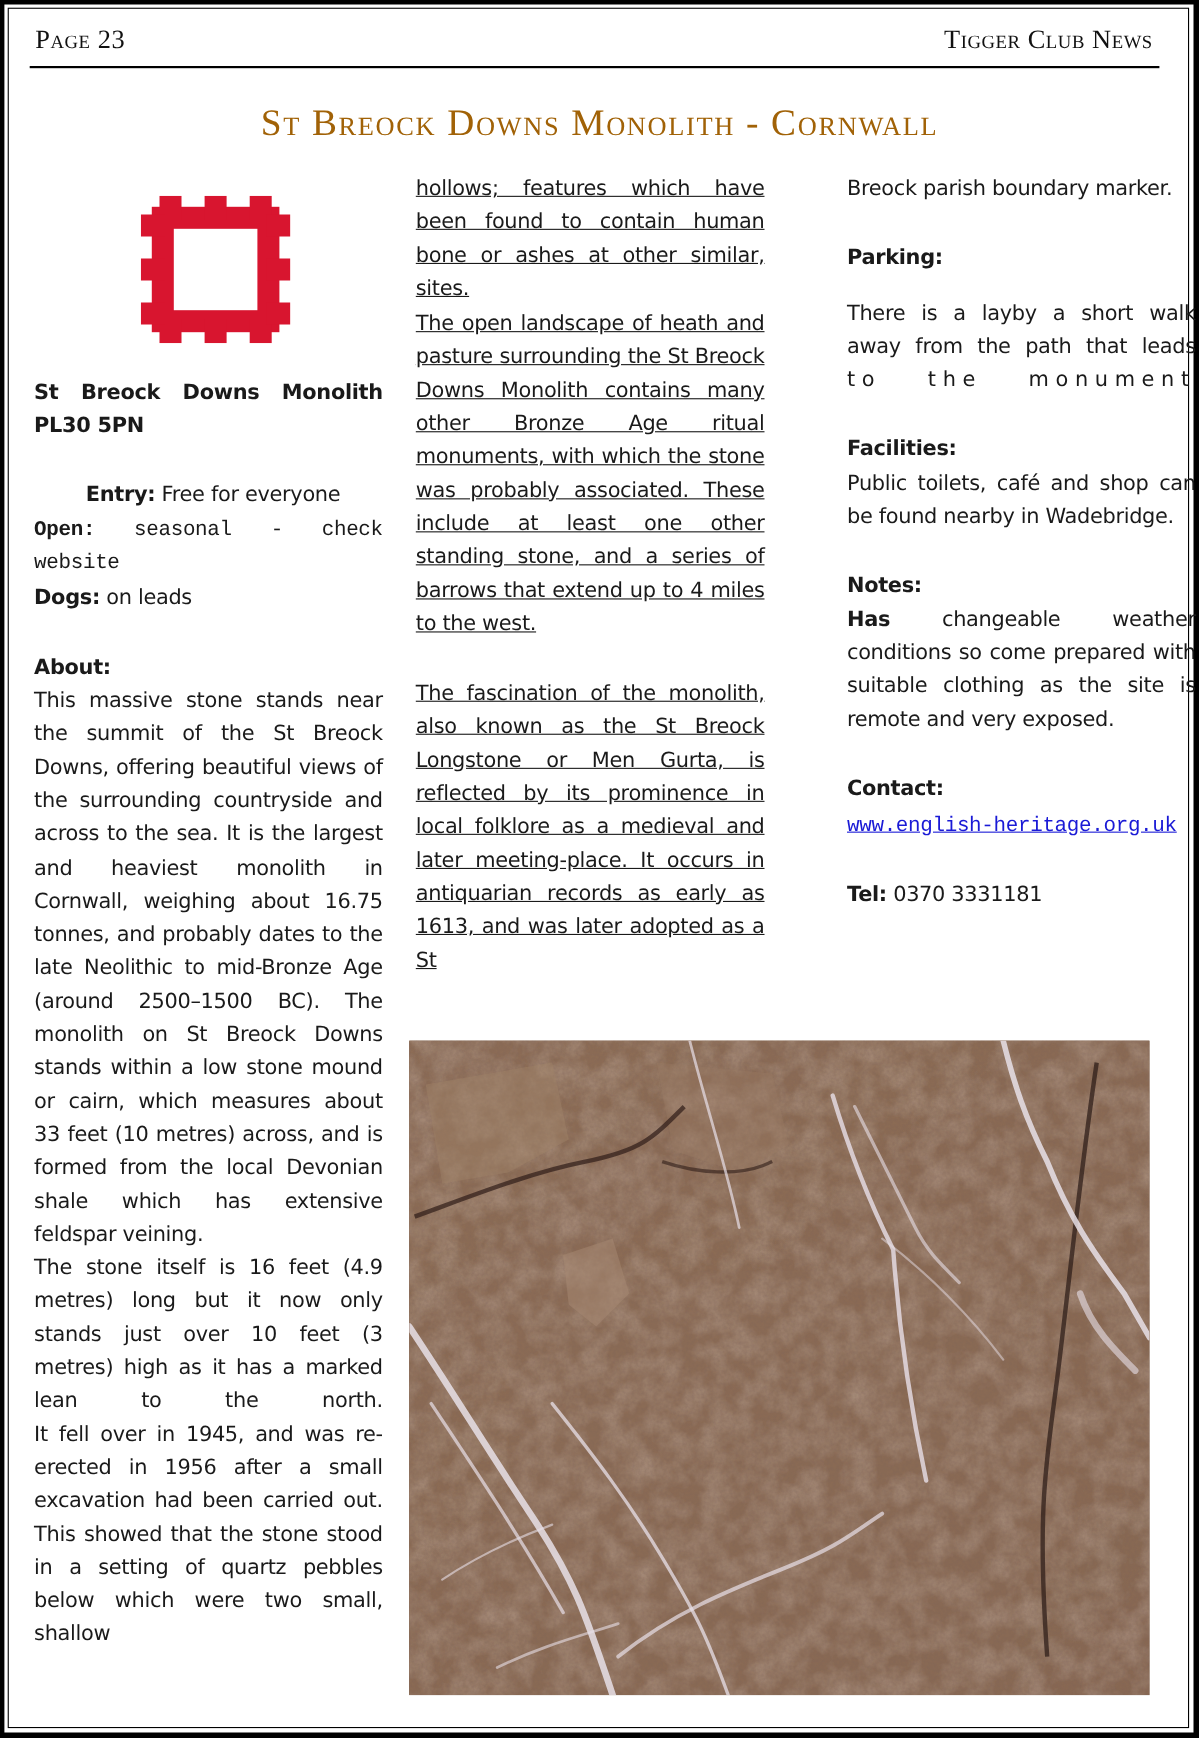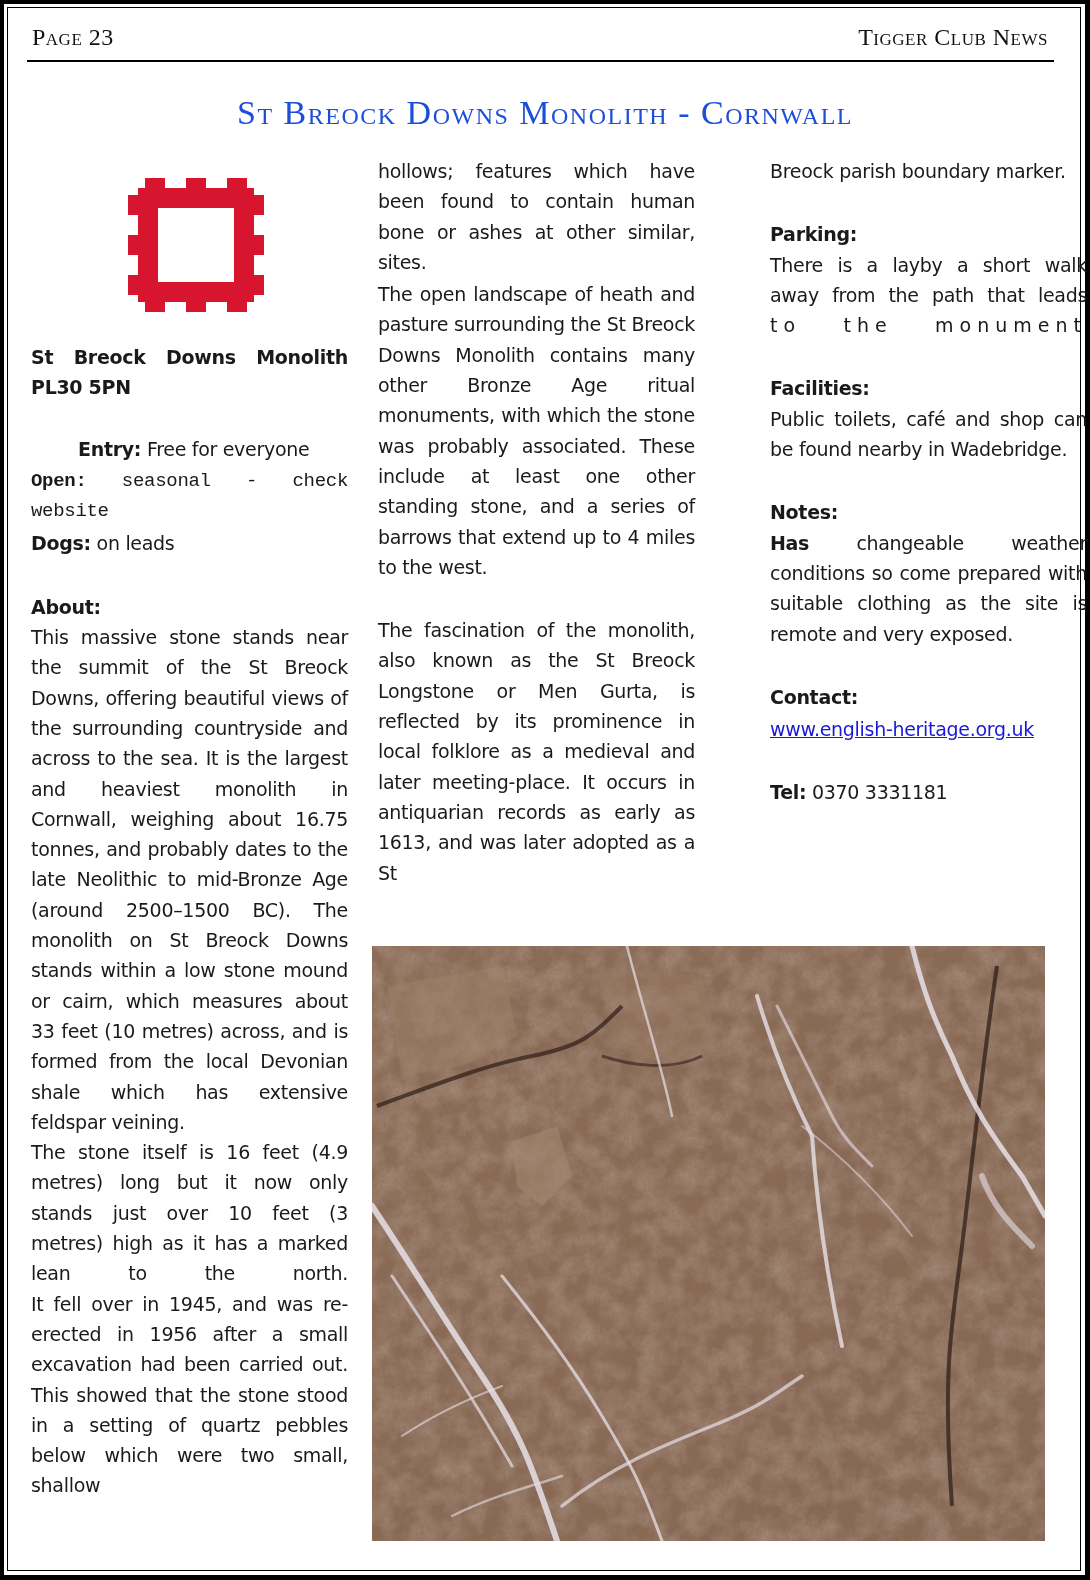--- a/index.html
+++ b/index.html
@@ -26,43 +26,43 @@
     .running-head .right { position: absolute; right: 0; top: 0; }
     .head-rule {
       position: absolute; left: 27px; right: 36px; top: 60px;
       height: 0; border-top: 2px solid #000;
     }
 
     .article-title {
       position: absolute; left: 0; right: 0; top: 94px; text-align: center;
       font-family: "Liberation Serif", "DejaVu Serif", serif;
       font-variant: small-caps; font-size: 34px; letter-spacing: 1.5px;
-      color: #1d4ed8;
+      color: #a16207;
     }
 
     .col {
       position: absolute;
       font-family: "DejaVu Sans", "Liberation Sans", sans-serif;
       font-size: 19px; line-height: 30.3px; color: #1a1a1a;
       text-align: justify;
       letter-spacing: -0.3px;
     }
     .col p { margin: 0; }
     .col .gap { height: 33px; }
     .col b { font-weight: bold; }
     .col-left { left: 31px; width: 317px; top: 342px; }
-    .col-mid { left: 378px; width: 317px; top: 156px; }
+    .col-mid { left: 378px; width: 317px; top: 156px; text-decoration: underline; }
     .col-right { left: 770px; width: 317px; top: 156px; }
 
     .logo {
       position: absolute; left: 128px; top: 178px; width: 136px; height: 134px;
     }
 
     .lbl { font-weight: bold; }
-    a.web-link { color: #1a1ad6; text-decoration: underline; }
+    a.web-link { color: #1a1ad6; text-decoration: underline; font-family: Liberation Mono, monospace; }
 
     .spaced-line { text-align-last: justify; }
 
     .photo {
       position: absolute; left: 372px; top: 946px; width: 673px; height: 595px;
       overflow: hidden;
       background: #7a5a45;
     }
     .photo svg { display: block; }
   </style>
@@ -131,21 +131,21 @@
   <p>hollows; features which have been found to contain human bone or ashes at other similar, sites.</p>
   <p style="margin-top:2px;">The open landscape of heath and pasture surrounding the St Breock Downs Monolith contains many other Bronze Age ritual monuments, with which the stone was probably associated. These include at least one other standing stone, and a series of barrows that extend up to 4 miles to the west.</p>
   <div class="gap"></div>
   <p style="text-align-last: justify;">The fascination of the monolith, also known as the St Breock Longstone or Men Gurta, is reflected by its prominence in local folklore as a medieval and later meeting-place. It occurs in antiquarian records as early as 1613, and was later adopted as a St</p>
 </div>
 
 <div class="col col-right">
   <p>Breock parish boundary marker.</p>
   <div class="gap"></div>
   <p class="lbl">Parking:</p>
-  <p style="text-align-last: justify;">There is a layby a short walk away from the path that leads</p>
+  <p style="text-align-last: justify; margin-top: 20px;">There is a layby a short walk away from the path that leads</p>
   <p style="text-align-last: justify; letter-spacing: 6px;">to the monument</p>
   <div class="gap"></div>
   <p class="lbl">Facilities:</p>
   <p>Public toilets, café and shop can be found nearby in Wadebridge.</p>
   <div class="gap"></div>
   <p class="lbl">Notes:</p>
   <p><b>Has</b><span> changeable weather conditions so come prepared with suitable clothing as the site is remote and very exposed.</span></p>
   <div class="gap"></div>
   <p class="lbl">Contact:</p>
   <p style="margin-top:2px;">

